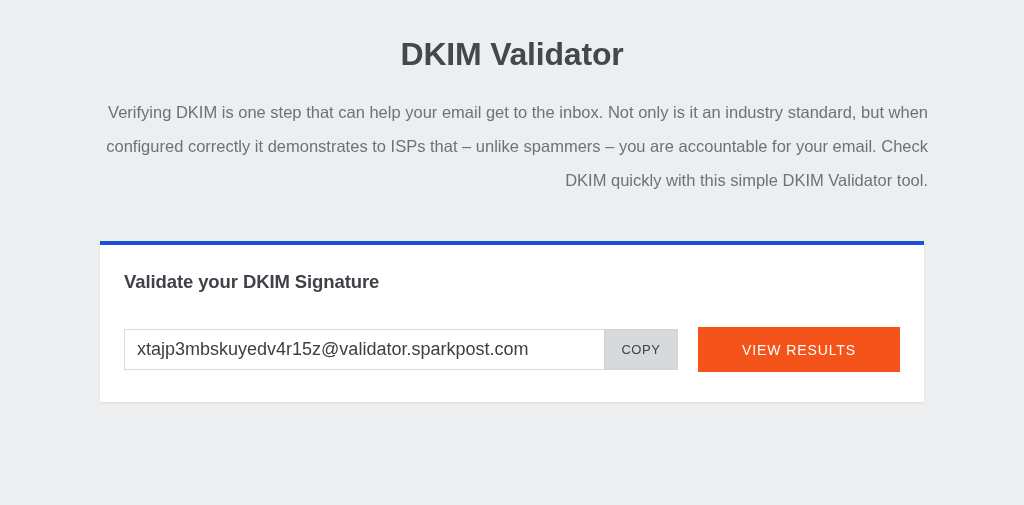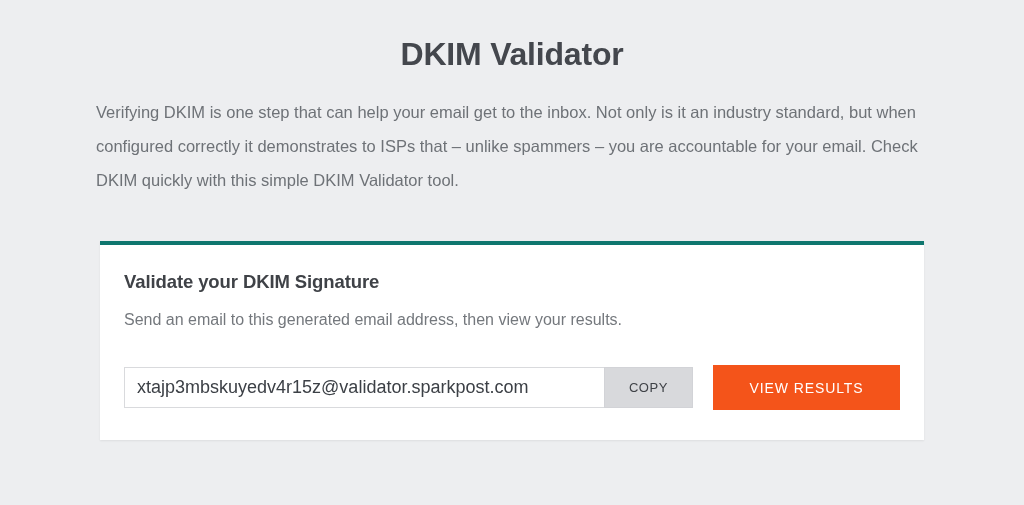--- a/index.html
+++ b/index.html
@@ -26,33 +26,33 @@
     padding-top: 36px;
     text-align: center;
     font-size: 32px;
     font-weight: bold;
     color: #44474d;
     letter-spacing: -0.2px;
   }
   .intro {
     margin: 22px auto 0 auto;
     width: 832px;
-    text-align: left;
+    text-align: right;
     font-size: 16.5px;
     line-height: 34px;
     color: #6e7277;
     font-weight: normal;
   }
   .card-wrap {
     width: 824px;
     margin: 44px auto 0 auto;
   }
   .card {
     background: #ffffff;
-    border-top: 4px solid #0f766e;
+    border-top: 4px solid #1d4ed8;
     box-shadow: 0 1px 2px rgba(0,0,0,0.07);
     padding: 26px 24px 30px 24px;
     box-sizing: border-box;
   }
   .card-title {
     margin: 0;
     font-size: 18.5px;
     font-weight: bold;
     color: #3f4247;
     letter-spacing: -0.1px;
@@ -79,21 +79,21 @@
     border: 1px solid #d9dadd;
     border-right: none;
     background: #ffffff;
     padding: 0 12px;
     font-family: "Liberation Sans", sans-serif;
     font-size: 18px;
     color: #3c4046;
     outline: none;
   }
   .copy-button {
-    width: 89px;
+    width: 74px;
     height: 41px;
     box-sizing: border-box;
     border: 1px solid #d2d3d7;
     background: #d8d9dc;
     color: #3f4247;
     font-family: "Liberation Sans", sans-serif;
     font-size: 13px;
     letter-spacing: 0.6px;
     cursor: pointer;
     display: flex;
@@ -125,21 +125,20 @@
 
   <h1 class="page-title">DKIM Validator</h1>
 
   <p class="intro">Verifying DKIM is one step that can help your email get to the inbox. Not only is it an industry standard, but when configured correctly it demonstrates to ISPs that – unlike spammers – you are accountable for your email. Check DKIM quickly with this simple DKIM Validator tool.</p>
 
   <div class="card-wrap">
     <div class="card">
 
       <h2 class="card-title">Validate your DKIM Signature</h2>
 
-      <p class="card-sub">Send an email to this generated email address, then view your results.</p>
 
       <div class="action-row">
 
         <div class="input-group">
           <input class="email-input" type="text" value="xtajp3mbskuyedv4r15z@validator.sparkpost.com" style="">
           <button class="copy-button">COPY</button>
         </div>
 
         <button class="view-results-button">VIEW RESULTS</button>
 

